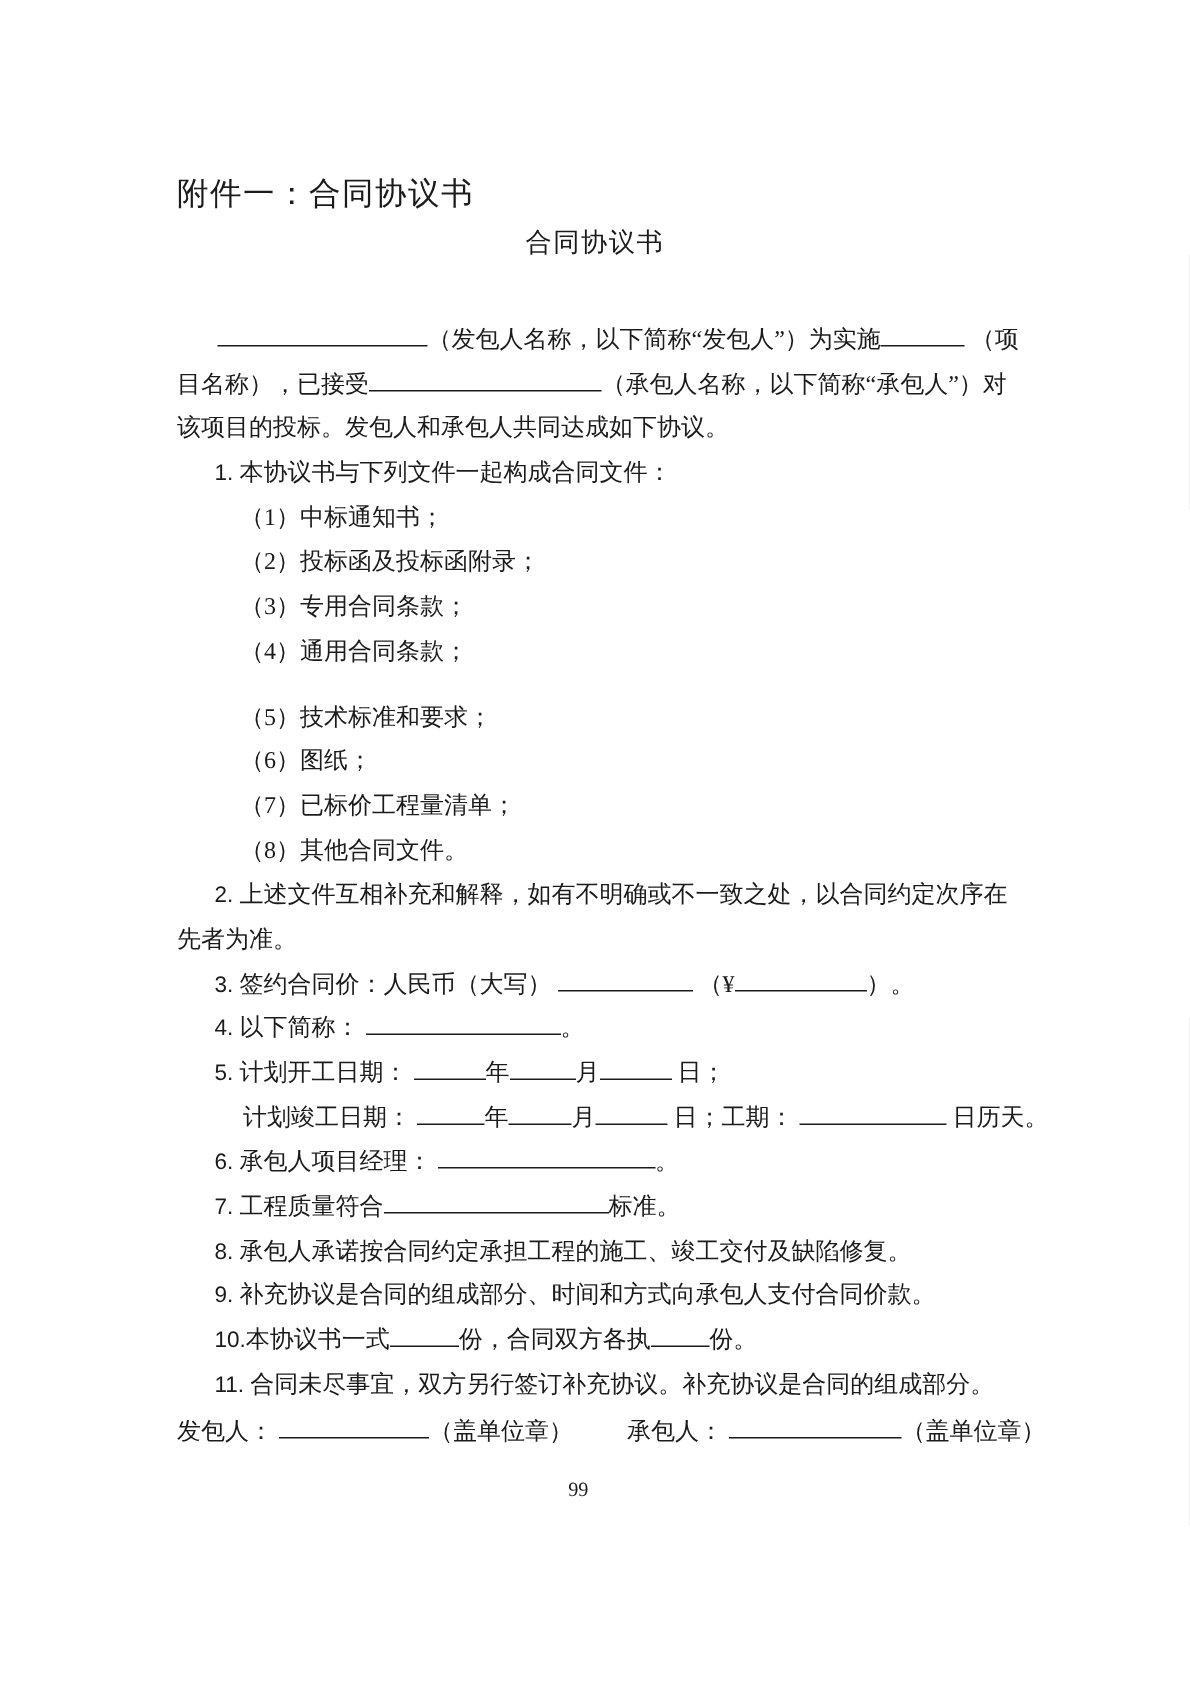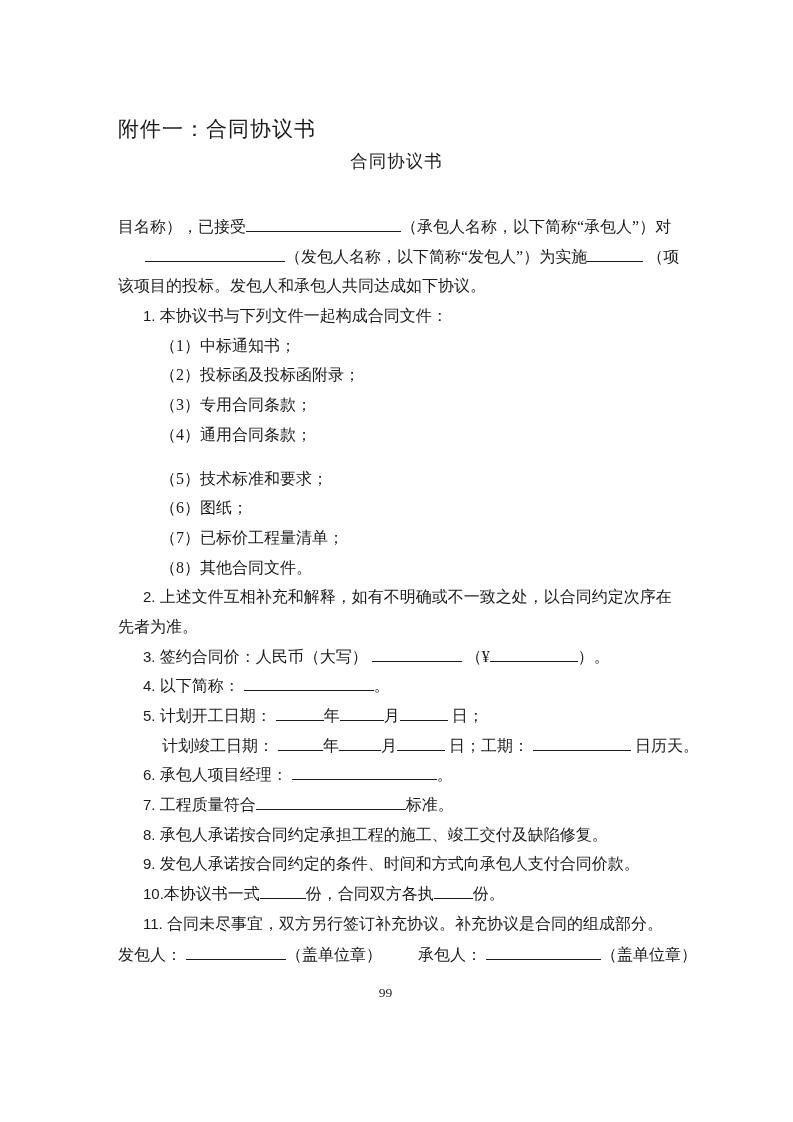--- a/index.html
+++ b/index.html
@@ -60,42 +60,42 @@
 </head>
 <body>
 
 <div class="page">
 
   <div class="heading">附件一：合同协议书</div>
 
   <div class="doc-title">合同协议书</div>
 
   <div class="body-block">
+      <div class="line" style="padding-left: 27px;"><span class="blank" style="width: 140px;"></span><span class="txt">（发包人名称，以下简称“发包人”）为实施</span><span class="blank" style="width: 56px;"></span><span class="txt"> （项</span></div>
       <div class="line"><span class="txt">目名称），已接受</span><span class="blank" style="width: 155px;"></span><span class="txt">（承包人名称，以下简称“承包人”）对</span></div>
-      <div class="line" style="padding-left: 27px;"><span class="blank" style="width: 140px;"></span><span class="txt">（发包人名称，以下简称“发包人”）为实施</span><span class="blank" style="width: 56px;"></span><span class="txt"> （项</span></div>
       <div class="line"><span class="txt">该项目的投标。发包人和承包人共同达成如下协议。</span></div>
       <div class="line" style="padding-left: 25px;"><span class="num">1. </span><span class="txt">本协议书与下列文件一起构成合同文件：</span></div>
       <div class="line" style="padding-left: 42px;"><span class="txt">（1）中标通知书；</span></div>
       <div class="line" style="padding-left: 42px;"><span class="txt">（2）投标函及投标函附录；</span></div>
       <div class="line" style="padding-left: 42px;"><span class="txt">（3）专用合同条款；</span></div>
       <div class="line" style="padding-left: 42px;"><span class="txt">（4）通用合同条款；</span></div>
       <div class="line" style="padding-left: 42px; margin-top: 14px;"><span class="txt">（5）技术标准和要求；</span></div>
       <div class="line" style="padding-left: 42px;"><span class="txt">（6）图纸；</span></div>
       <div class="line" style="padding-left: 42px;"><span class="txt">（7）已标价工程量清单；</span></div>
       <div class="line" style="padding-left: 42px;"><span class="txt">（8）其他合同文件。</span></div>
       <div class="line" style="padding-left: 25px;"><span class="num">2. </span><span class="txt">上述文件互相补充和解释，如有不明确或不一致之处，以合同约定次序在</span></div>
       <div class="line"><span class="txt">先者为准。</span></div>
       <div class="line" style="padding-left: 25px;"><span class="num">3. </span><span class="txt">签约合同价：人民币（大写） </span><span class="blank" style="width: 90px;"></span><span class="txt"> （¥</span><span class="blank" style="width: 88px;"></span><span class="txt">）。</span></div>
       <div class="line" style="padding-left: 25px;"><span class="num">4. </span><span class="txt">以下简称： </span><span class="blank" style="width: 130px;"></span><span class="txt">。</span></div>
       <div class="line" style="padding-left: 25px;"><span class="num">5. </span><span class="txt">计划开工日期： </span><span class="blank" style="width: 48px;"></span><span class="txt">年</span><span class="blank" style="width: 44px;"></span><span class="txt">月</span><span class="blank" style="width: 48px;"></span><span class="txt"> 日；</span></div>
       <div class="line" style="padding-left: 44px;"><span class="txt">计划竣工日期： </span><span class="blank" style="width: 45px;"></span><span class="txt">年</span><span class="blank" style="width: 42px;"></span><span class="txt">月</span><span class="blank" style="width: 48px;"></span><span class="txt"> 日；工期： </span><span class="blank" style="width: 98px;"></span><span class="txt"> 日历天。</span></div>
       <div class="line" style="padding-left: 25px;"><span class="num">6. </span><span class="txt">承包人项目经理： </span><span class="blank" style="width: 145px;"></span><span class="txt">。</span></div>
       <div class="line" style="padding-left: 25px;"><span class="num">7. </span><span class="txt">工程质量符合</span><span class="blank" style="width: 150px;"></span><span class="txt">标准。</span></div>
       <div class="line" style="padding-left: 25px;"><span class="num">8. </span><span class="txt">承包人承诺按合同约定承担工程的施工、竣工交付及缺陷修复。</span></div>
-      <div class="line" style="padding-left: 25px;"><span class="num">9. </span><span class="txt">发包人承诺按合同约定的条件、时间和方式向承包人支付合同价款。</span></div>
+      <div class="line" style="padding-left: 25px;"><span class="num">9. </span><span class="txt">补充协议是合同的组成部分、时间和方式向承包人支付合同价款。</span></div>
       <div class="line" style="padding-left: 25px;"><span class="num">10.</span><span class="txt">本协议书一式</span><span class="blank" style="width: 46px;"></span><span class="txt">份，合同双方各执</span><span class="blank" style="width: 39px;"></span><span class="txt">份。</span></div>
       <div class="line" style="padding-left: 25px;"><span class="num">11. </span><span class="txt">合同未尽事宜，双方另行签订补充协议。补充协议是合同的组成部分。</span></div>
     </div>
 
   <div class="sign-block">
       <div class="line"><span class="txt">发包人： </span><span class="blank" style="width: 100px;"></span><span class="txt">（盖单位章）</span><span class="gap" style="width: 36px;"></span><span class="txt">承包人： </span><span class="blank" style="width: 115px;"></span><span class="txt">（盖单位章）</span></div>
     </div>
 
   <div class="page-number">99</div>
 

